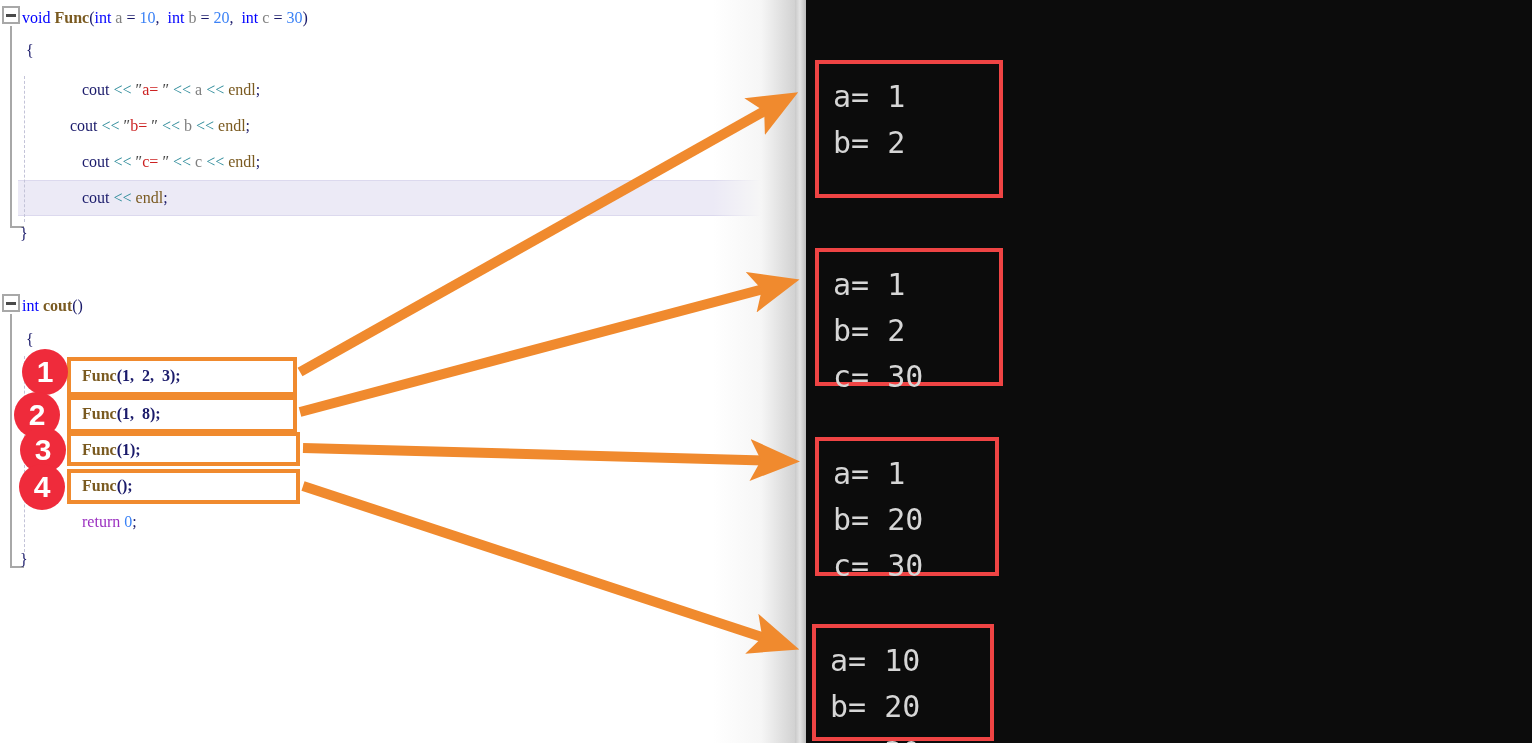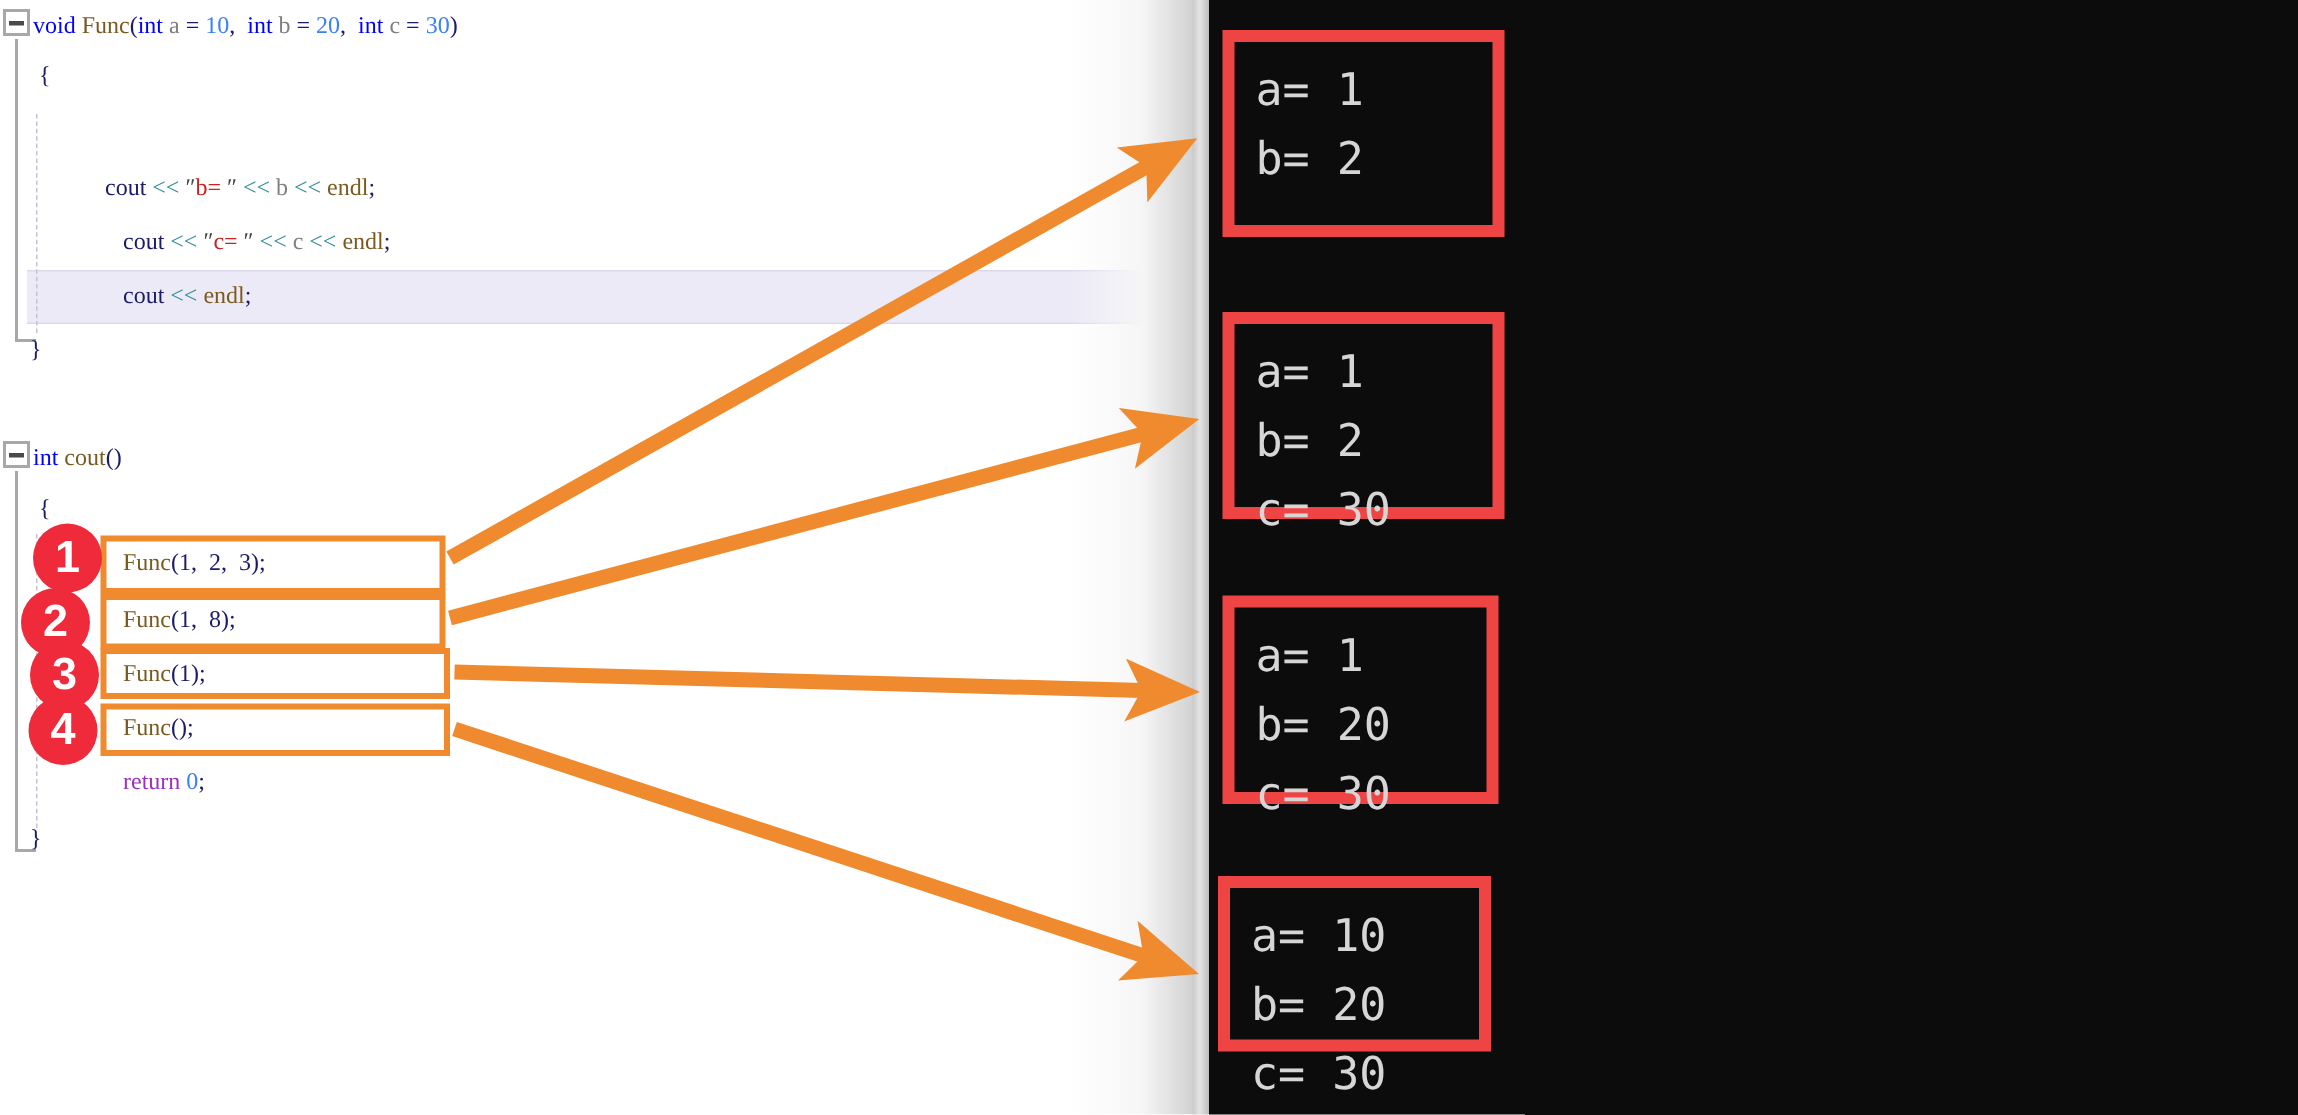--- a/index.html
+++ b/index.html
@@ -21,21 +21,21 @@
     background:linear-gradient(to right,rgba(255,255,255,0) 0%,rgba(255,255,255,0) 42%,rgba(246,246,246,1) 72%,rgba(205,205,205,1) 96%,rgba(186,186,186,1) 100%);
     pointer-events:none;
   }
   .vscroll{
     position:absolute;left:795px;top:0;width:11px;height:743px;
     background:linear-gradient(to right,#c9c9c9,#e4e4e4 45%,#bdbdbd);
   }
   .line{position:absolute;white-space:pre;height:36px;line-height:36px;}
 
   .kw{color:#0000ff;margin-top:40px;}
-  .fn{color:#7a5a20;}
+  .fn{color:#7a5a20;font-weight:bold;}
   .punct{color:#1b1b6b;}
   .id{color:#808080;}
   .num{color:#3b82f6;}
   .str{color:#cc2222;}
   .quote{color:#444444;}
   .shift{color:#2e8b9a;}
   .cout{color:#1b1b6b;}
   .endl{color:#7a5a20;}
   .ret{color:#9b30c0;}
 
@@ -74,26 +74,27 @@
     display:flex;align-items:center;justify-content:center;
     line-height:1;
   }
 
   
   .console{
     position:absolute;left:806px;top:0;width:726px;height:743px;
     background:#0c0c0c;
   }
   .outbox{
-    position:absolute;border:8px solid #ef4444;box-sizing:border-box;
+    position:absolute;border:4px solid #ef4444;box-sizing:border-box;
     background:#0c0c0c;
     font-family:"DejaVu Sans Mono", monospace;
     font-size:30px;color:#d6d6d6;
     padding:10px 0 0 14px;
     line-height:46px;
+    margin-top:40px;
   }
   .outbox div{white-space:pre;}
 
   
   .arrows{position:absolute;left:0;top:0;width:1532px;height:743px;pointer-events:none;}
 </style>
 </head>
 <body>
 
 <div id="root">
@@ -110,20 +111,21 @@
     <div class="guide-v" style="left:10px;top:314px;height:252px;"></div>
     <div class="guide-foot" style="left:10px;top:566px;width:14px;"></div>
 
     <div class="dotguide" style="left:24px;top:76px;height:146px;"></div>
     <div class="dotguide" style="left:24px;top:356px;height:196px;"></div>
 
     <div class="line" style="left:22px;top:0px;"><span class="kw">void</span><span class="punct"> </span><span class="fn">Func</span><span class="punct">(</span><span class="kw">int</span> <span class="id">a</span> <span class="punct">=</span> <span class="num">10</span><span class="punct">,  </span><span class="kw">int</span> <span class="id">b</span> <span class="punct">=</span> <span class="num">20</span><span class="punct">,  </span><span class="kw">int</span> <span class="id">c</span> <span class="punct">=</span> <span class="num">30</span><span class="punct">)</span></div>
 
     <div class="line punct" style="left:26px;top:33px;">{</div>
 
+    <div class="line" style="left:82px;top:72px;"><span class="cout">cout</span> <span class="shift">&lt;&lt;</span> <span class="quote">″</span><span class="str">a= </span><span class="quote">″</span> <span class="shift">&lt;&lt;</span> <span class="id">a</span> <span class="shift">&lt;&lt;</span> <span class="endl">endl</span><span class="punct">;</span></div>
 
     <div class="line" style="left:70px;top:108px;"><span class="cout">cout</span> <span class="shift">&lt;&lt;</span> <span class="quote">″</span><span class="str">b= </span><span class="quote">″</span> <span class="shift">&lt;&lt;</span> <span class="id">b</span> <span class="shift">&lt;&lt;</span> <span class="endl">endl</span><span class="punct">;</span></div>
 
     <div class="line" style="left:82px;top:144px;"><span class="cout">cout</span> <span class="shift">&lt;&lt;</span> <span class="quote">″</span><span class="str">c= </span><span class="quote">″</span> <span class="shift">&lt;&lt;</span> <span class="id">c</span> <span class="shift">&lt;&lt;</span> <span class="endl">endl</span><span class="punct">;</span></div>
 
     <div class="line" style="left:82px;top:180px;"><span class="cout">cout</span> <span class="shift">&lt;&lt;</span> <span class="endl">endl</span><span class="punct">;</span></div>
 
     <div class="line punct" style="left:20px;top:216px;">}</div>
 
     <div class="line" style="left:22px;top:288px;"><span class="kw">int</span> <span class="fn">cout</span><span class="punct">()</span></div>

